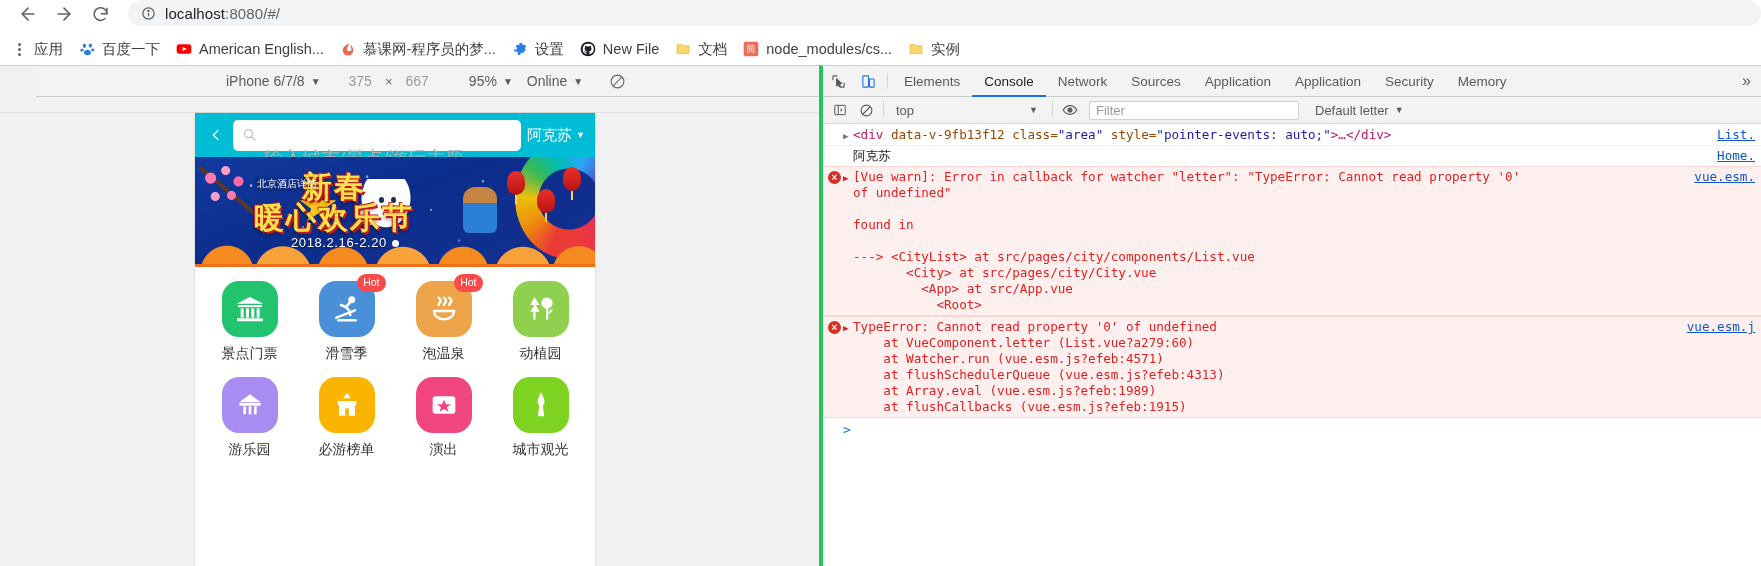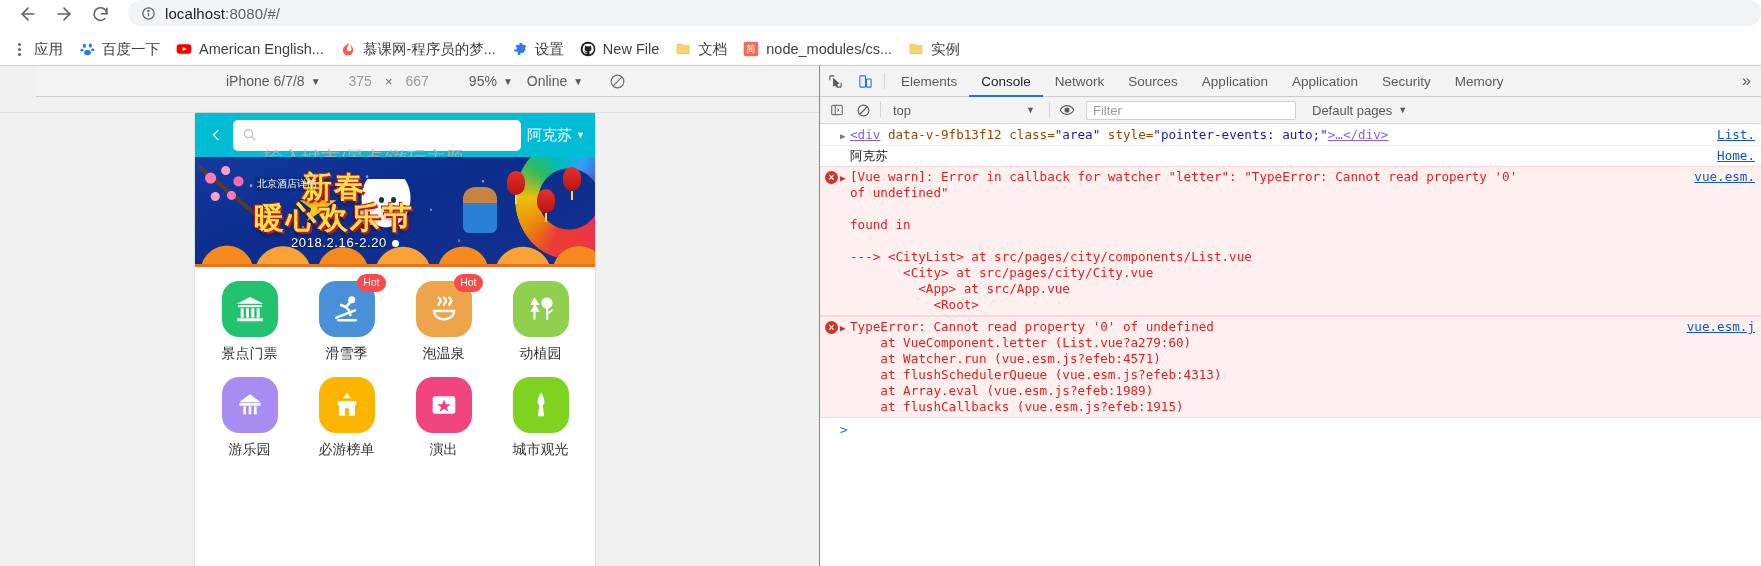--- a/index.html
+++ b/index.html
@@ -224,21 +224,21 @@
   }
   .grid-label {
     margin-top:8px; font-size:14px; color:#333; white-space:nowrap;
     font-family:"Liberation Sans", sans-serif;
   }
   .grid-row2 { margin-top:12px; }
 
   
   .console-pane {
     position:absolute; left:819px; top:0; width:942px; height:501px;
-    background:#fff; border-left:1px solid #22c55e; border-top:1px solid #cdcdcd;
+    background:#fff; border-left:4px solid #22c55e; border-top:1px solid #cdcdcd;
   }
   .dt-tabbar {
     height:31px; background:#f3f3f3; border-bottom:1px solid #cdcdcd;
     display:flex; align-items:stretch; font-size:13.5px; color:#5a5a5a;
   }
   .dt-icon-btn {
     width:30px; display:flex; align-items:center; justify-content:center; color:#5a5a5a;
   }
   .dt-icon-btn.active { color:#1a73e8; }
   .dt-sep { width:1px; background:#d6d6d6; margin:7px 4px; }
@@ -280,21 +280,21 @@
     position:absolute; right:6px; top:2px; color:#1155cc; text-decoration:underline;
     font-family:"DejaVu Sans Mono", monospace; font-size:12.6px; white-space:nowrap;
   }
   .disc { position:absolute; left:20px; top:3px; font-size:9px; color:#777; }
   .err .disc { color:#e12020; }
   .err-badge {
     position:absolute; left:5px; top:4px; width:13px; height:13px; border-radius:50%;
     background:#d93025; color:#fff; font-family:"Liberation Sans", sans-serif;
     font-size:10px; line-height:13px; text-align:center; font-weight:bold;
   }
-  .tok-tag { color:#8b5cf6;text-decoration:underline; }
+  .tok-tag { color:#be185d; }
   .tok-attr { color:#994500; }
   .tok-val { color:#1a1aa6; }
   .prompt-row { padding:4px 0 2px 20px; color:#1a73e8; font-size:13px; }
   .cons-pre { white-space:pre; }
 </style>
 </head>
 <body>
 
 <div class="page">
 
@@ -665,21 +665,21 @@
         <div class="ct-icon">
           <svg width="16" height="16" viewBox="0 0 24 24" fill="none" stroke="#5a5a5a" stroke-width="1.7">
               <path d="M1.8 12S5.6 5.5 12 5.5 22.2 12 22.2 12 18.4 18.5 12 18.5 1.8 12 1.8 12z"></path>
               <circle cx="12" cy="12" r="3" fill="#5a5a5a"></circle>
             </svg>
         </div>
         <div class="ct-filter">
           <span>Filter</span>
         </div>
         <div class="ct-levels">
-          <span>Default pages</span>
+          <span>Default letter</span>
           <span class="caret">▼</span>
         </div>
       </div>
 
       <div class="console-body">
 
         <div class="cons-row">
           <span class="disc">▶</span>
           <span class="cons-pre"><span class="tok-tag">&lt;div</span><span> </span><span class="tok-attr">data-v-9fb13f12</span><span> </span><span class="tok-attr">class=</span><span class="tok-val">"area"</span><span> </span><span class="tok-attr">style=</span><span class="tok-val">"pointer-events: auto;"</span><span class="tok-tag">&gt;…&lt;/div&gt;</span></span>
           <span class="cons-link">List.</span>

